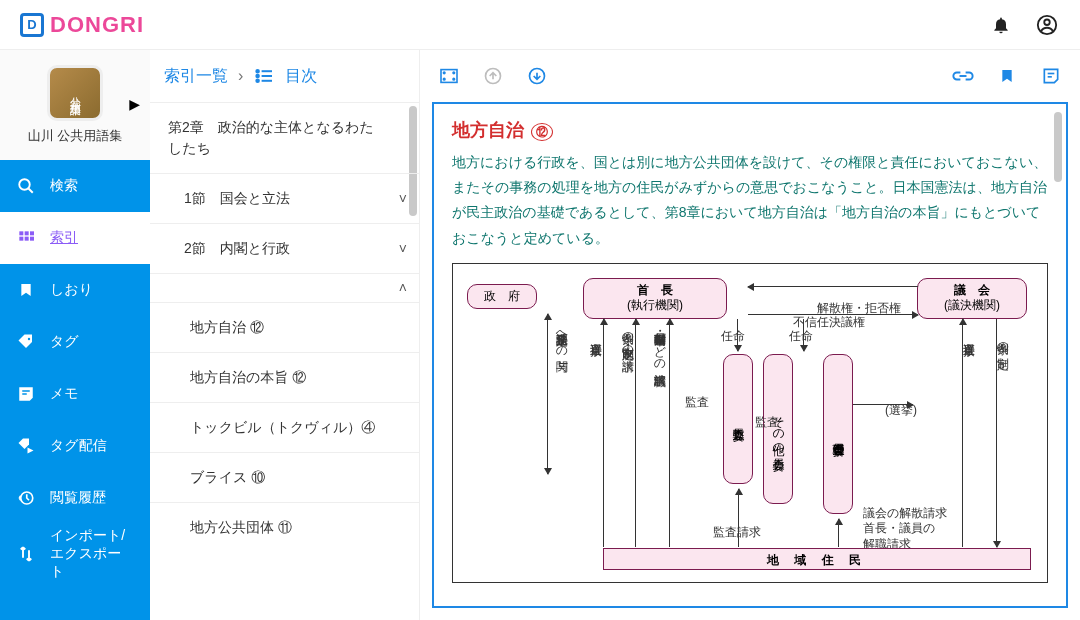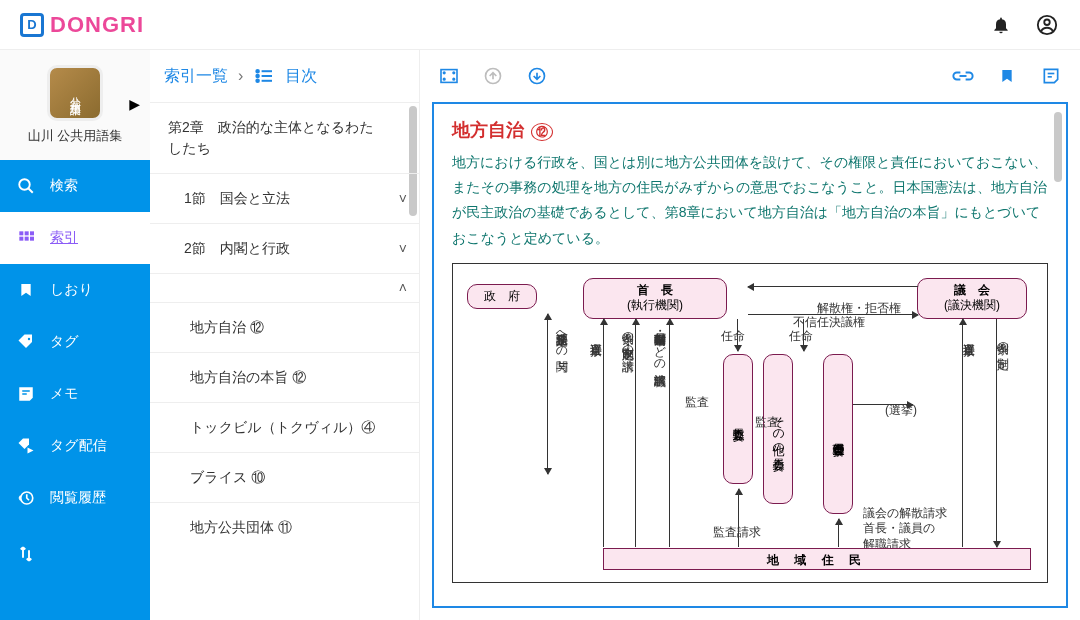--- a/index.html
+++ b/index.html
@@ -158,20 +158,22 @@
         </span>
       <span class="nav-label">閲覧履歴</span>
     </div>
     <div class="nav-item is-blue" style="height:60px;">
       <span class="nav-icon">
           <svg width="18" height="20" viewBox="0 0 24 24" fill="none" stroke="currentColor" stroke-width="2.5">
             <path d="M8 3v14M8 3l-3 3M8 3l3 3"></path>
             <path d="M16 21V7M16 21l-3-3M16 21l3-3"></path>
           </svg>
         </span>
+      <span class="nav-label" style="white-space:pre-line">インポート/
+エクスポート</span>
     </div>
     <div class="nav-blue-rest"></div>
   </div>
 
   <div class="index-panel">
     <div class="index-head">
       <span>索引一覧</span>
       <span class="sep">›</span>
       <span class="toc-icon">
           <svg width="20" height="16" viewBox="0 0 24 20" fill="none" stroke="#1e88e5" stroke-width="2.5">

